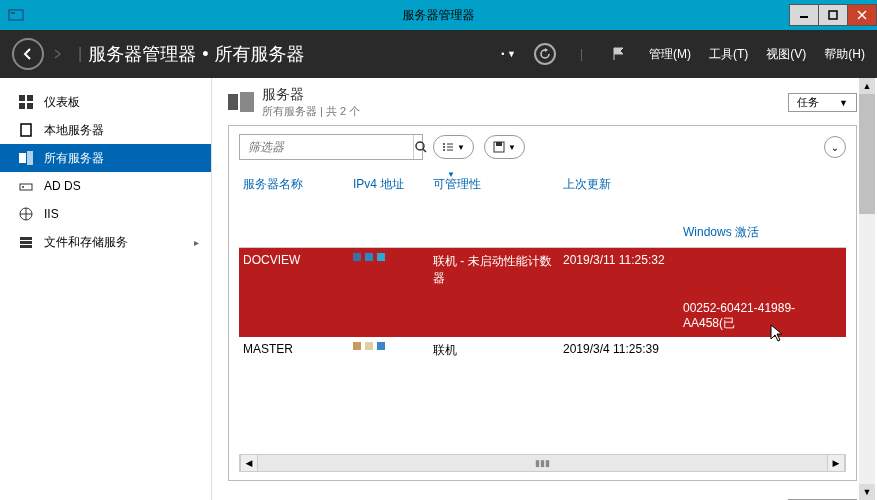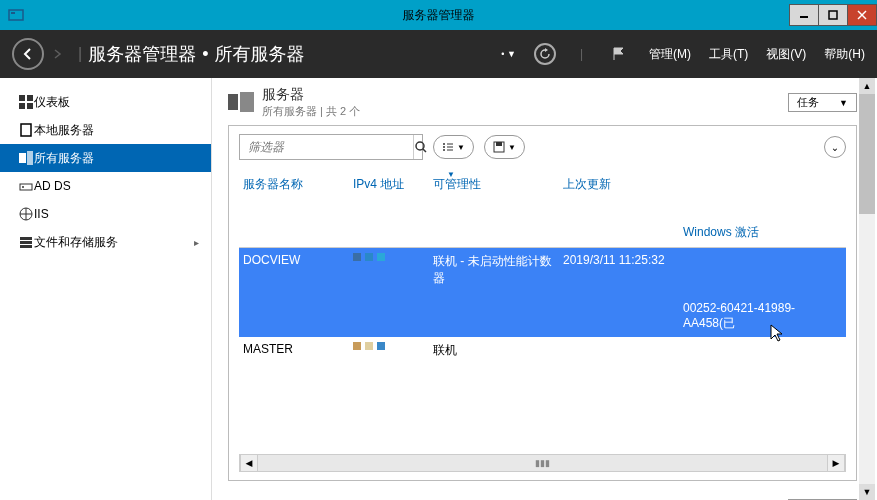--- a/index.html
+++ b/index.html
@@ -19,21 +19,21 @@
 .nav-fwd { width: 20px; height: 20px; display: flex; align-items: center; justify-content: center; opacity: .4; margin-right: 4px; }
 .nav-sep { color: #666; margin: 0 6px; }
 .breadcrumb { font-size: 18px; font-weight: 200; display: flex; align-items: center; gap: 6px; }
 .toolbar-right { margin-left: auto; display: flex; align-items: center; gap: 18px; font-size: 12px; }
 .tb-icon { width: 24px; height: 24px; display: flex; align-items: center; justify-content: center; }
 .tb-refresh { border: 2px solid #aaa; border-radius: 50%; width: 22px; height: 22px; display:flex; align-items:center; justify-content:center; font-size:12px; }
 .tb-menu { cursor: pointer; }
 
 .main { display: flex; height: 422px; }
 .sidebar { width: 212px; background: #fff; border-right: 1px solid #ddd; padding-top: 10px; }
-.side-item { height: 28px; display: flex; align-items: center; padding-left: 18px; font-size: 12px; cursor: pointer; }
+.side-item { height: 28px; display: flex; align-items: center; padding-left: 18px; font-size: 12px; gap: 10px; cursor: pointer; }
 .side-item.active { background: #0066b3; color: #fff; }
 .side-icon { width: 16px; height: 16px; display: flex; align-items: center; justify-content: center; }
 .side-item .chev { margin-left: auto; margin-right: 12px; font-size: 10px; color: #666; }
 
 .content { flex: 1; background: #fff; overflow-y: auto; position: relative; }
 .content-inner { padding: 8px 20px 20px 16px; }
 
 .panel-hdr { display: flex; align-items: center; margin-bottom: 6px; }
 .panel-hdr-icon { width: 26px; height: 22px; margin-right: 8px; display:flex; }
 .panel-title { font-size: 14px; color: #333; }
@@ -51,21 +51,21 @@
 .grid-head { display: flex; color: #0066b3; font-size: 12px; border-bottom: 1px solid #ccc; padding: 4px 0; }
 .grid-head > div, .grid-row > div { padding: 2px 4px; }
 .c-name { width: 110px; }
 .c-ip { width: 80px; }
 .c-mgmt { width: 130px; position: relative; }
 .c-upd { width: 120px; }
 .c-act { flex: 1; margin-top: 48px; }
 .sort-ind { font-size: 8px; color: #0066b3; position: absolute; top: -4px; left: 18px; }
 
 .grid-row { display: flex; font-size: 12px; padding: 3px 0; }
-.grid-row.sel { background: #3b82f6; color: #fff; }
+.grid-row.sel { background: #b91c1c; color: #fff; }
 .ip-dots { display: flex; gap: 4px; }
 .ip-dot { width: 8px; height: 8px; }
 
 .hscroll { margin-top: 90px; height: 18px; display: flex; border: 1px solid #ccc; }
 .hscroll-btn { width: 18px; background: #eee; border-left: 1px solid #ccc; border-right: 1px solid #ccc; display: flex; align-items: center; justify-content: center; font-size: 9px; }
 .hscroll-track { flex: 1; background: #e8e8e8; display: flex; align-items: center; justify-content: center; font-size: 9px; color: #888; }
 
 .evt-section { margin-top: 18px; }
 
 .vscroll { position: absolute; right: 2px; top: 0; bottom: 0; width: 16px; background: #f0f0f0; }
@@ -284,20 +284,21 @@
             <div class="grid-row">
               <div class="c-name">MASTER</div>
               <div class="c-ip">
                 <div class="ip-dots">
                   <span class="ip-dot" style="background:#c89b5a"></span>
                   <span class="ip-dot" style="background:#e0cfa0"></span>
                   <span class="ip-dot" style="background:#3a88c8"></span>
                 </div>
               </div>
               <div class="c-mgmt">联机</div>
+              <div class="c-upd">2019/3/4 11:25:39</div>
             </div>
           </div>
 
         <div class="hscroll">
           <div class="hscroll-btn">◀</div>
           <div class="hscroll-track">▮▮▮</div>
           <div class="hscroll-btn">▶</div>
         </div>
       </div>
 

